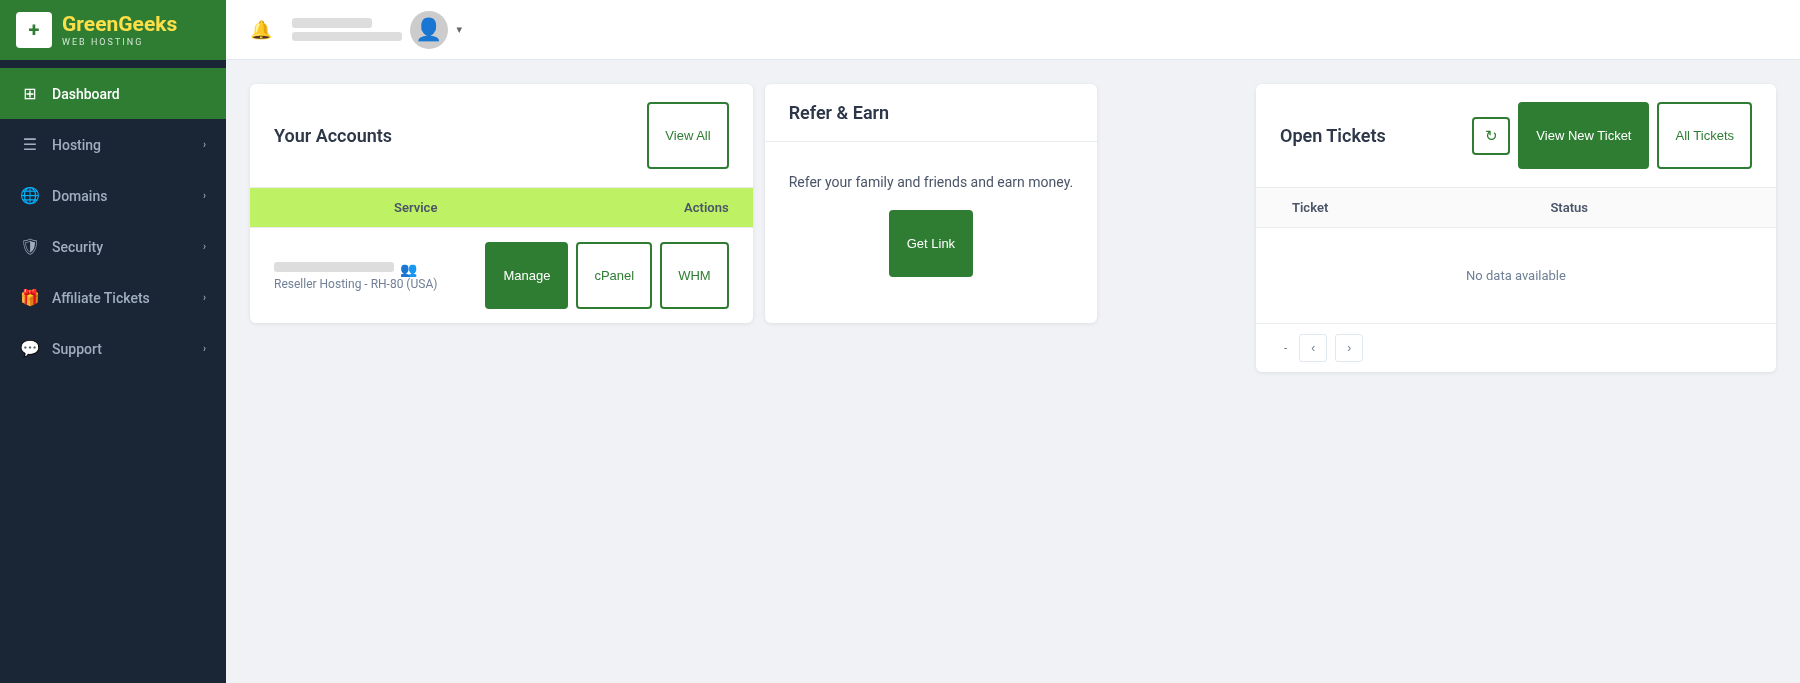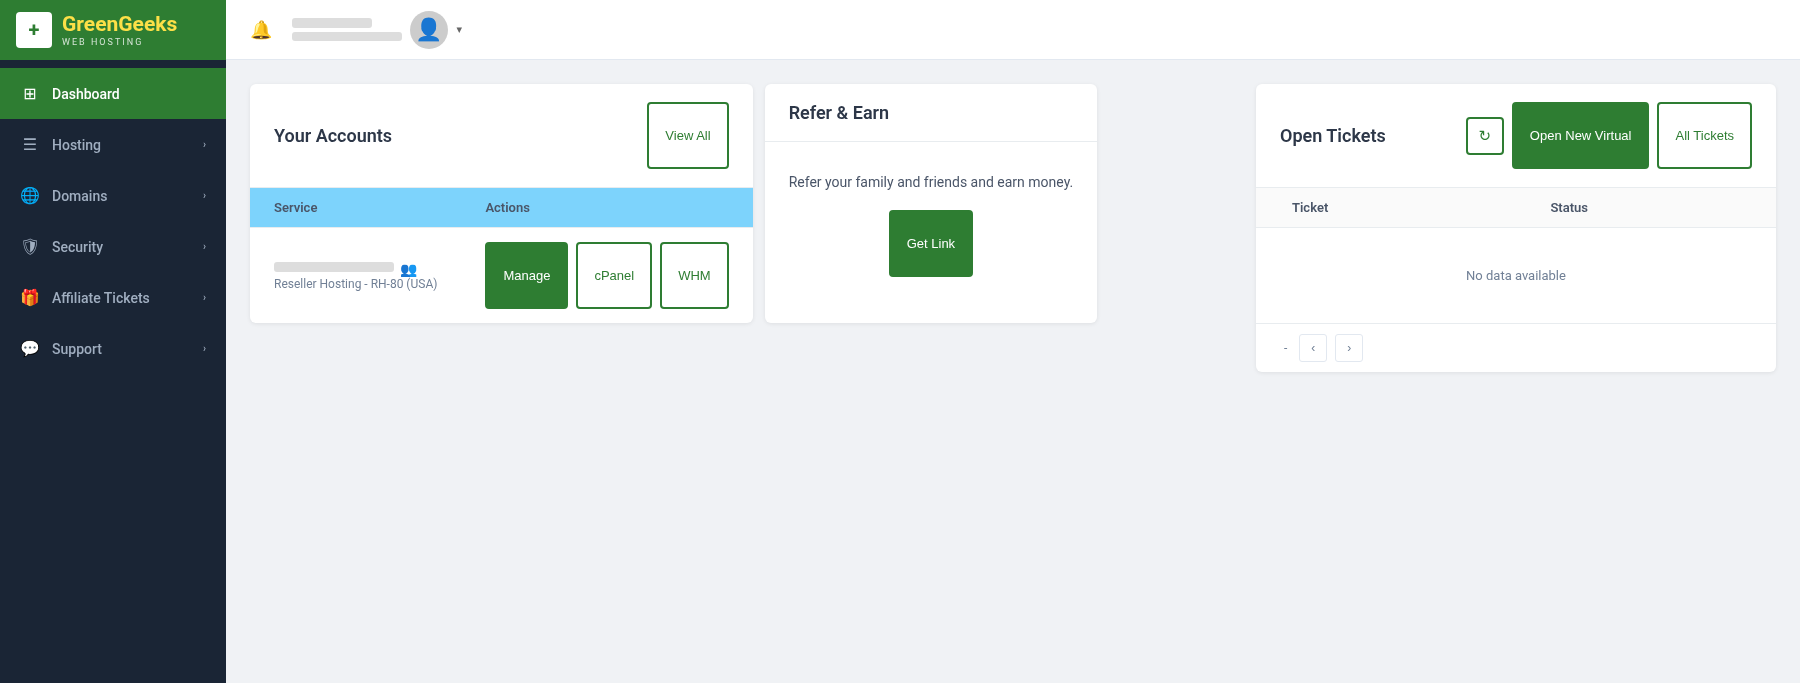--- a/index.html
+++ b/index.html
@@ -139,27 +139,27 @@
     }
     .btn-solid-green {
       background: #2e7d32;
       color: white;
       border-color: #2e7d32;
     }
 
     
     .accounts-table { width: 100%; border-collapse: collapse; }
     .accounts-table th {
-      text-align: left;
+      text-align: right;
       padding: 12px 24px;
       font-size: 13px;
       font-weight: 600;
       color: #4a5568;
       border-bottom: 1px solid #e8ecef;
-      background: #7dd3fc;
+      background: #bef264;
     }
     .accounts-table td {
       padding: 14px 24px;
       border-bottom: 1px solid #f0f0f0;
       font-size: 13px;
       color: #4a5568;
     }
     .accounts-table tr:last-child td { border-bottom: none; }
     .service-name-redacted {
       background: #ddd;
@@ -336,21 +336,21 @@
     </div>
 
     <div class="right-col">
       <div class="card">
         <div class="card-header">
           <span class="card-title">Open Tickets</span>
           <div class="tickets-header-btns">
             <div class="btn-icon">
               <span>↻</span>
             </div>
-            <button class="btn btn-solid-green">Open New Virtual</button>
+            <button class="btn btn-solid-green">View New Ticket</button>
             <button class="btn btn-outline-green">All Tickets</button>
           </div>
         </div>
         <table class="tickets-table">
           <thead>
             <tr>
               <th>Ticket</th>
               <th>Status</th>
             </tr>
           </thead>

